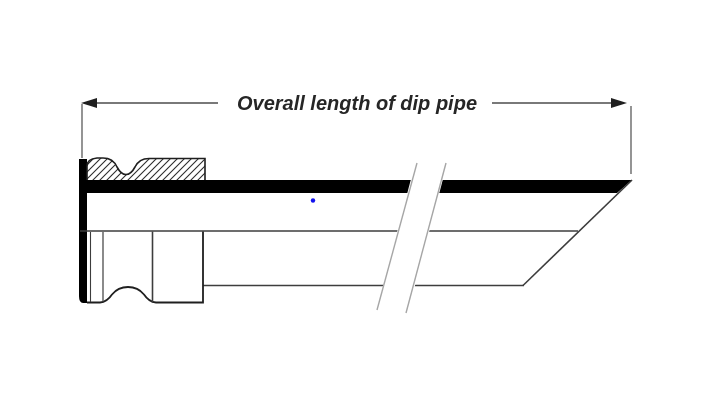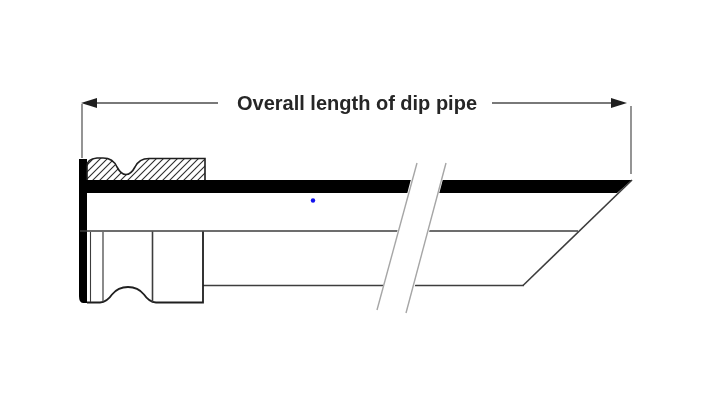--- a/index.html
+++ b/index.html
@@ -7,20 +7,21 @@
     padding: 0;
     background: #ffffff;
     font-family: "Liberation Sans", sans-serif;
   }
   .stage {
     position: relative;
     width: 727px;
     height: 409px;
     background: #ffffff;
     overflow: hidden;
+    font-style: italic;
   }
   svg { display: block; }
   .dim-label {
     font-family: "Liberation Sans", sans-serif;
     font-weight: bold;
     font-size: 20px;
   }
 </style>
 </head>
 <body>

